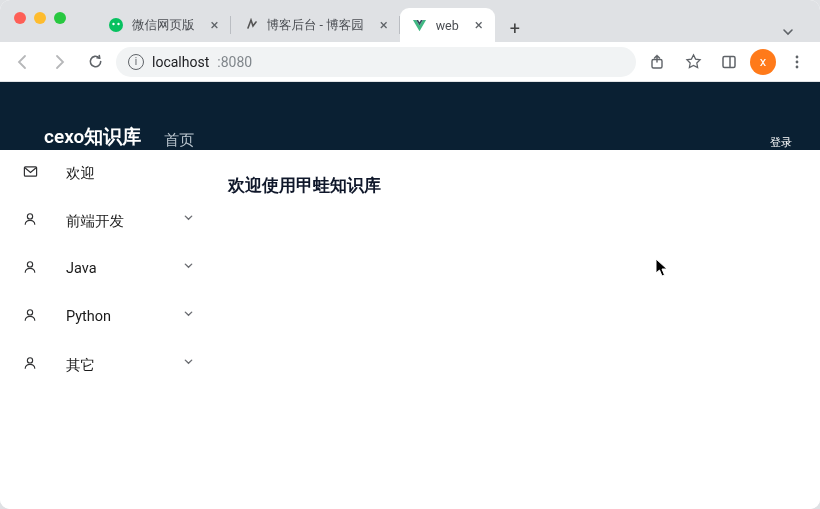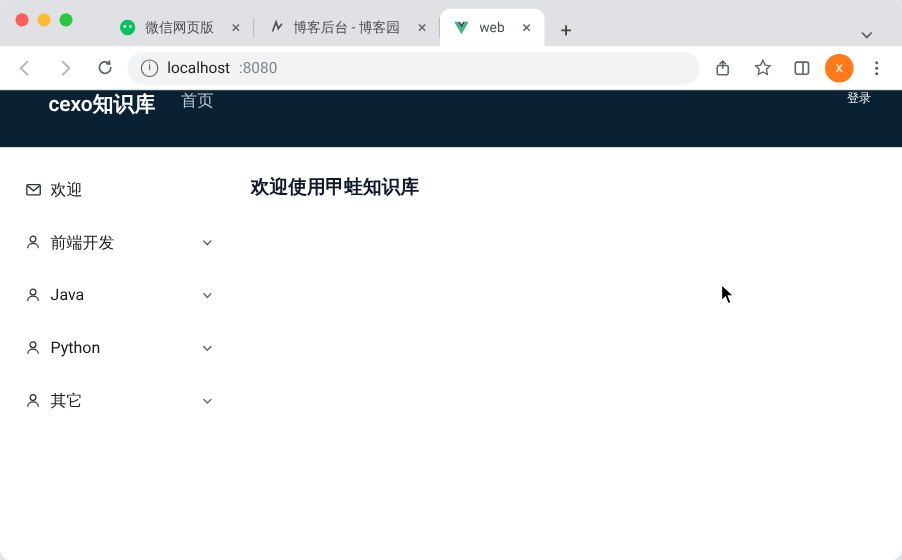--- a/index.html
+++ b/index.html
@@ -23,28 +23,28 @@
   .addrrow { background:#fff; height:40px; display:flex; align-items:center; padding:0 8px; gap:6px; border-bottom:1px solid #e2e3e5; }
   .navbtn { width:30px; height:30px; display:flex; align-items:center; justify-content:center; color:#5f6368; border-radius:50%; }
   .navbtn.disabled{color:#b6b7b9;}
   .addr { flex:1; height:30px; background:#f1f3f4; border-radius:15px; display:flex; align-items:center; padding:0 12px; gap:8px; font-size:14px; color:#202124;}
   .addr .info { width:16px;height:16px;border:1.5px solid #5f6368;border-radius:50%;display:flex;align-items:center;justify-content:center;font-size:10px;color:#5f6368;}
   .addr .host {color:#202124;} .addr .port{color:#80868b;}
   .avatar{width:26px;height:26px;background:#ff7a1a;border-radius:50%;color:#fff;display:flex;align-items:center;justify-content:center;font-size:13px;}
 
   
   .page { flex:1; display:flex; flex-direction:column; min-height:0; }
-  .topnav { background:#0a2033; color:#fff; height:52px; display:flex; align-items:flex-start; padding:0 28px 0 44px; }
+  .topnav { background:#0a2033; color:#fff; height:68px; display:flex; align-items:flex-end; padding:0 28px 0 44px; }
   .brand { font-size:19px; font-weight:600; }
   .navlink { margin-left:23px; color:#b9c4cd; font-size:15px; }
   .navright { margin-left:auto; font-size:11px; }
 
   .body { flex:1; display:flex; min-height:0; background:#fff; }
   .sidebar { width:212px; padding-top:14px; }
-  .side-item { display:flex; align-items:center; height:48px; padding:0 18px 0 22px; font-size:14.5px; color:#1a1a1a; }
+  .side-item { display:flex; align-items:flex-start; height:48px; padding:0 18px 0 22px; font-size:14.5px; color:#1a1a1a;gap:20px; }
   .side-item .ic { width:16px; display:flex; align-items:center; justify-content:center; margin-right:8px; color:#303133;}
   .side-item .chev { margin-left:auto; color:#6b6d72; }
   .main { flex:1; padding:24px 16px; }
   .main h2 { font-size:17px; font-weight:700; color:#0f172a; }
 
   .footer { background:#f4f4f5; color:#222; height:52px; display:flex; align-items:center; justify-content:center; font-size:15px; }
 
   .cursor { position:absolute; left:655px; top:258px; width:14px; height:20px; pointer-events:none;}
 
   svg { display:block; }

